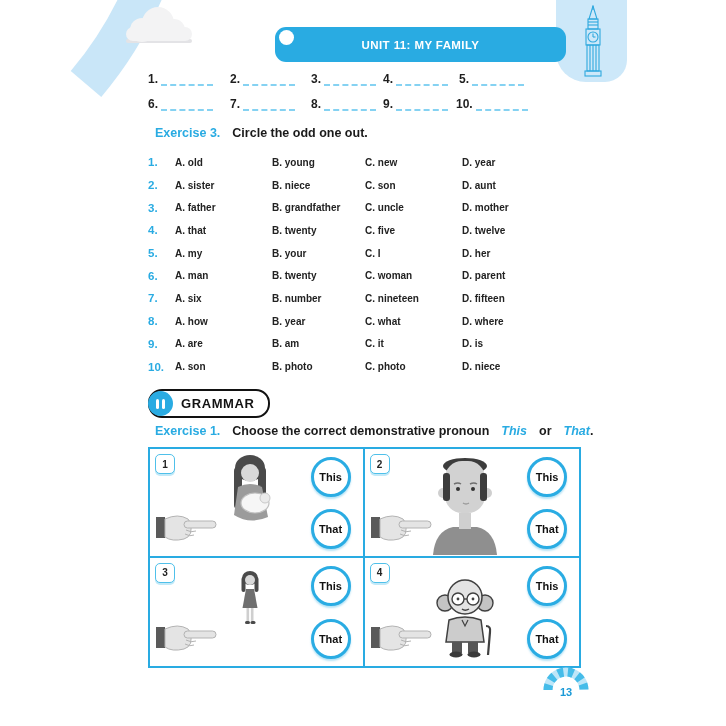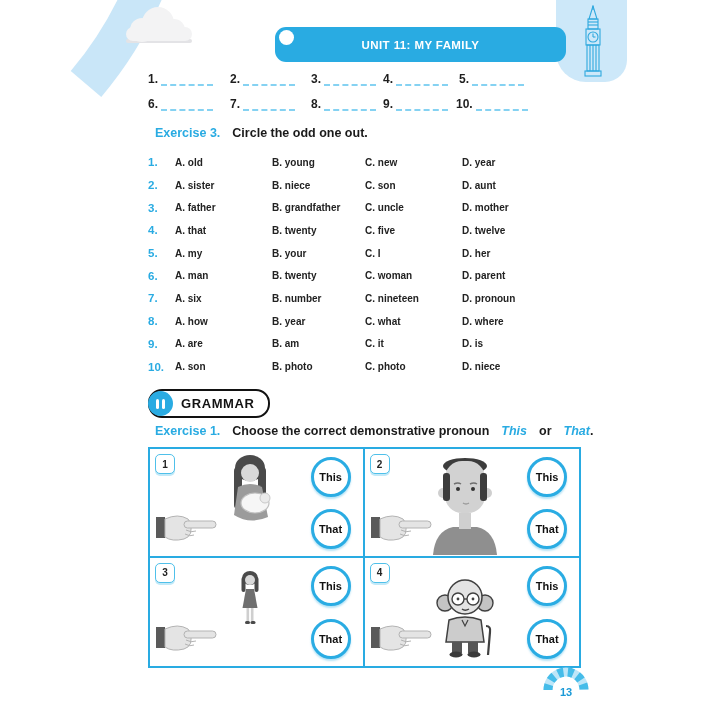--- a/index.html
+++ b/index.html
@@ -192,21 +192,21 @@
       <span class="opt">A. man</span>
       <span class="opt">B. twenty</span>
       <span class="opt">C. woman</span>
       <span class="opt">D. parent</span>
     </div>
   <div class="ex3-row">
       <span class="num">7.</span>
       <span class="opt">A. six</span>
       <span class="opt">B. number</span>
       <span class="opt">C. nineteen</span>
-      <span class="opt">D. pronoun</span>
+      <span class="opt">D. fifteen</span>
     </div>
   <div class="ex3-row">
       <span class="num">8.</span>
       <span class="opt">A. how</span>
       <span class="opt">B. year</span>
       <span class="opt">C. what</span>
       <span class="opt">D. where</span>
     </div>
   <div class="ex3-row">
       <span class="num">9.</span>

